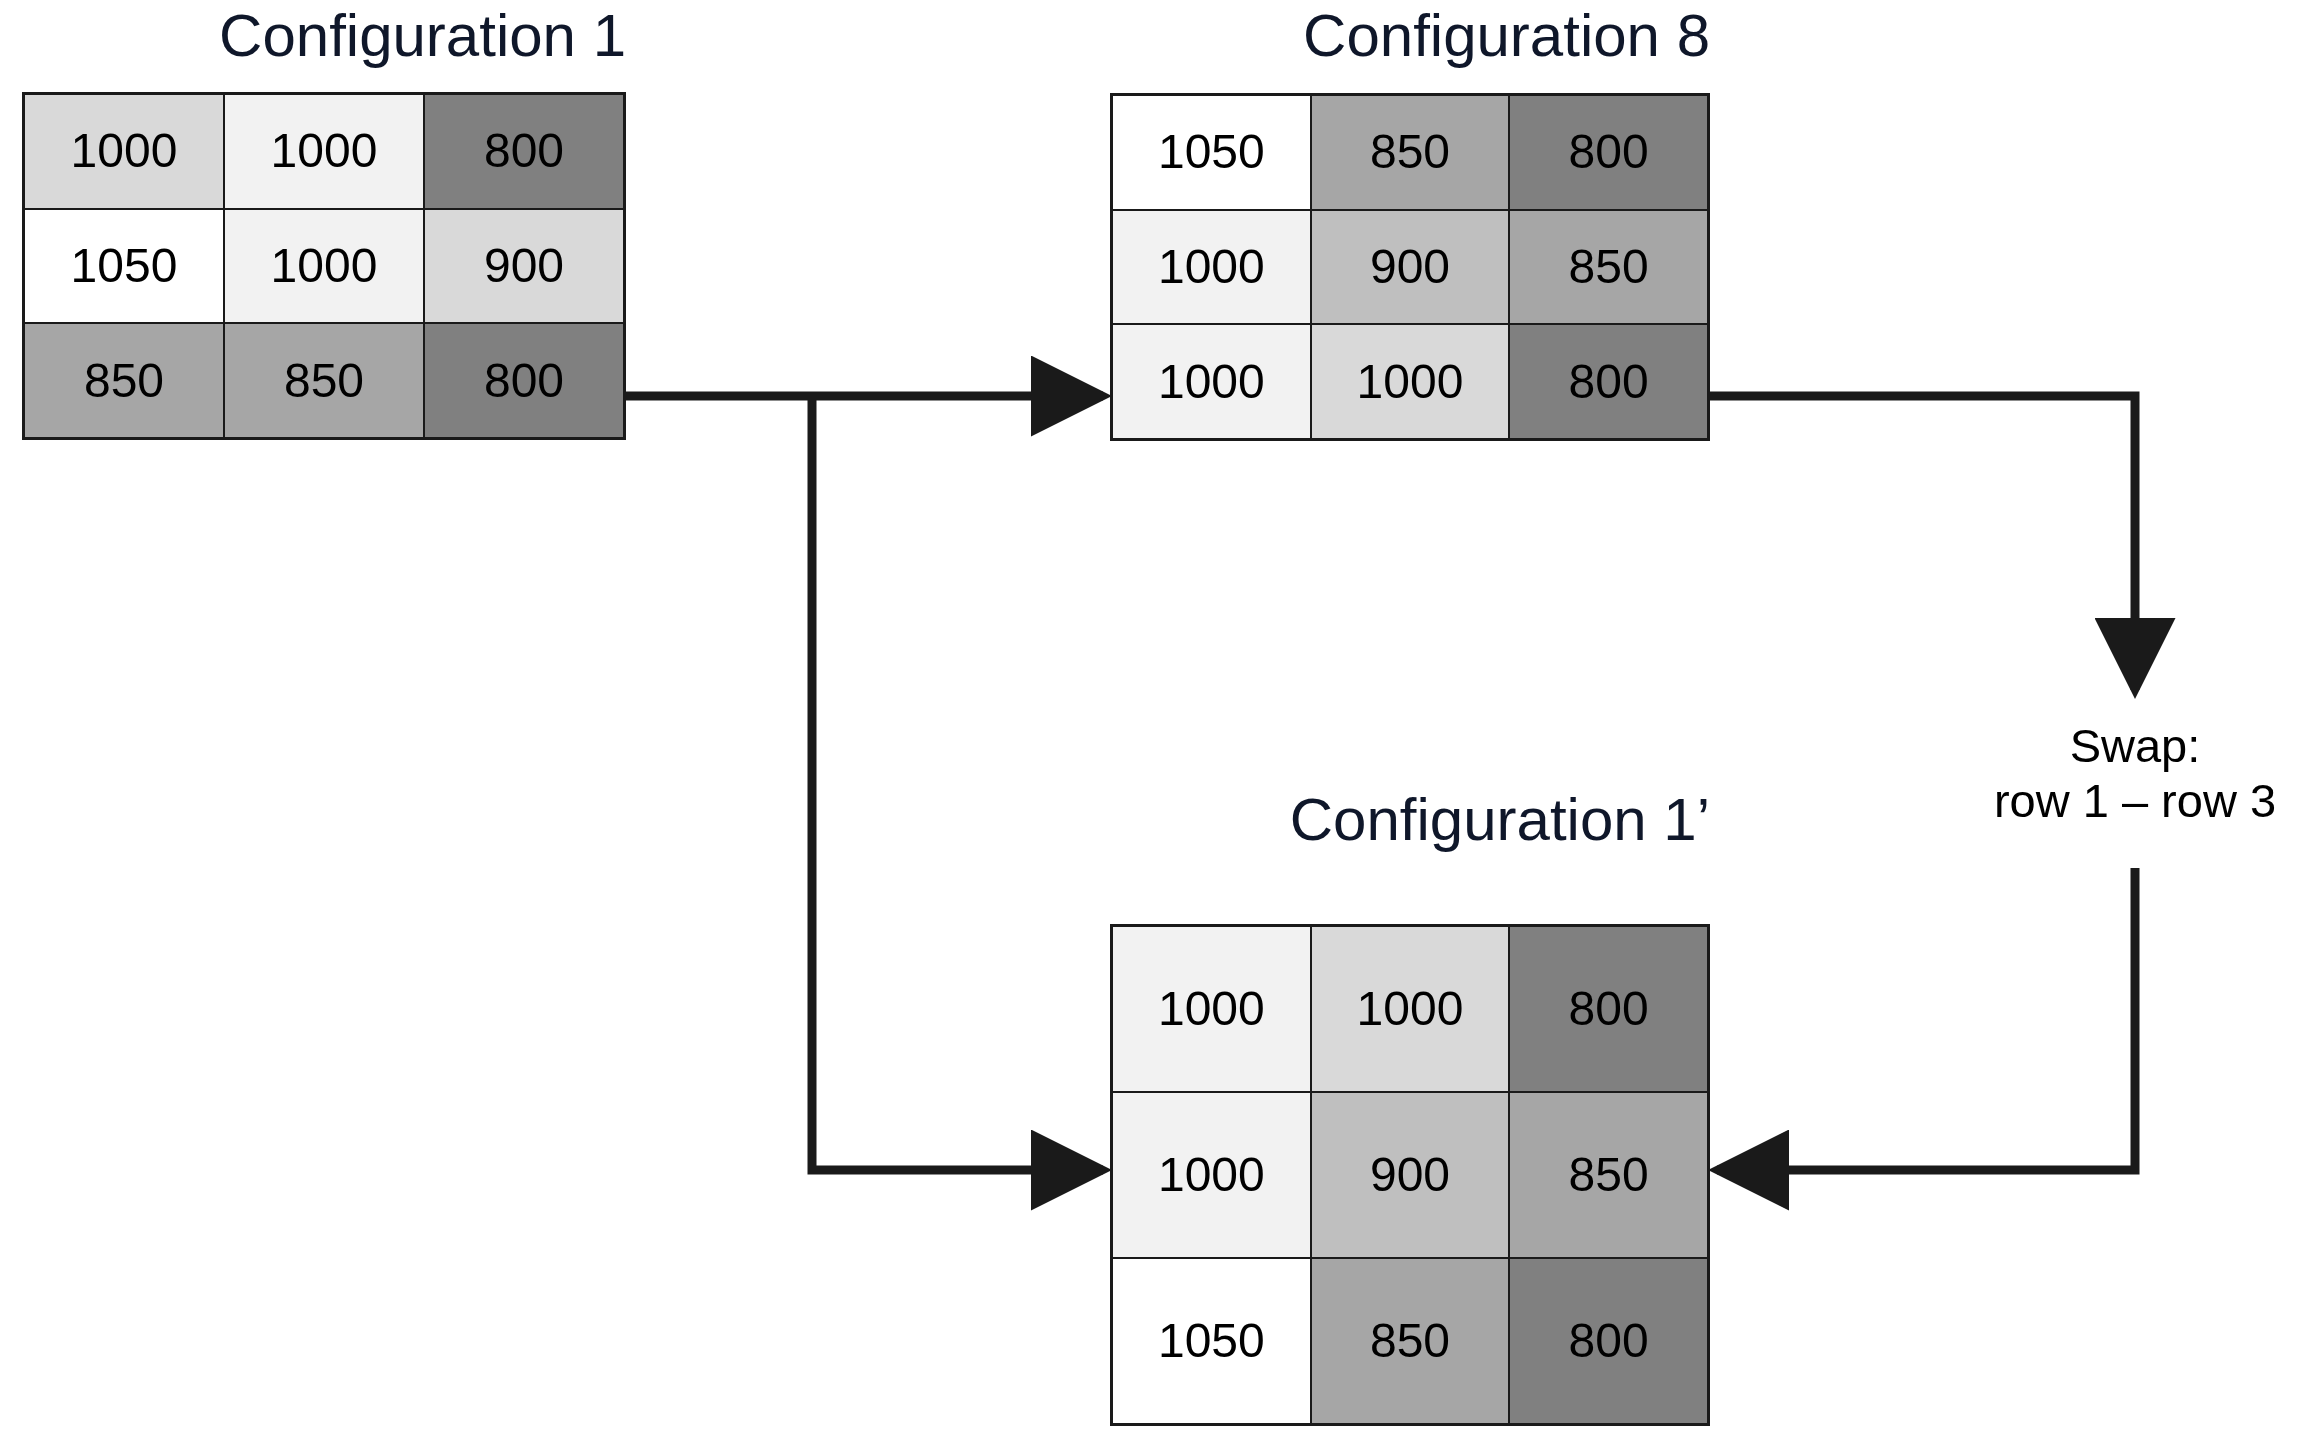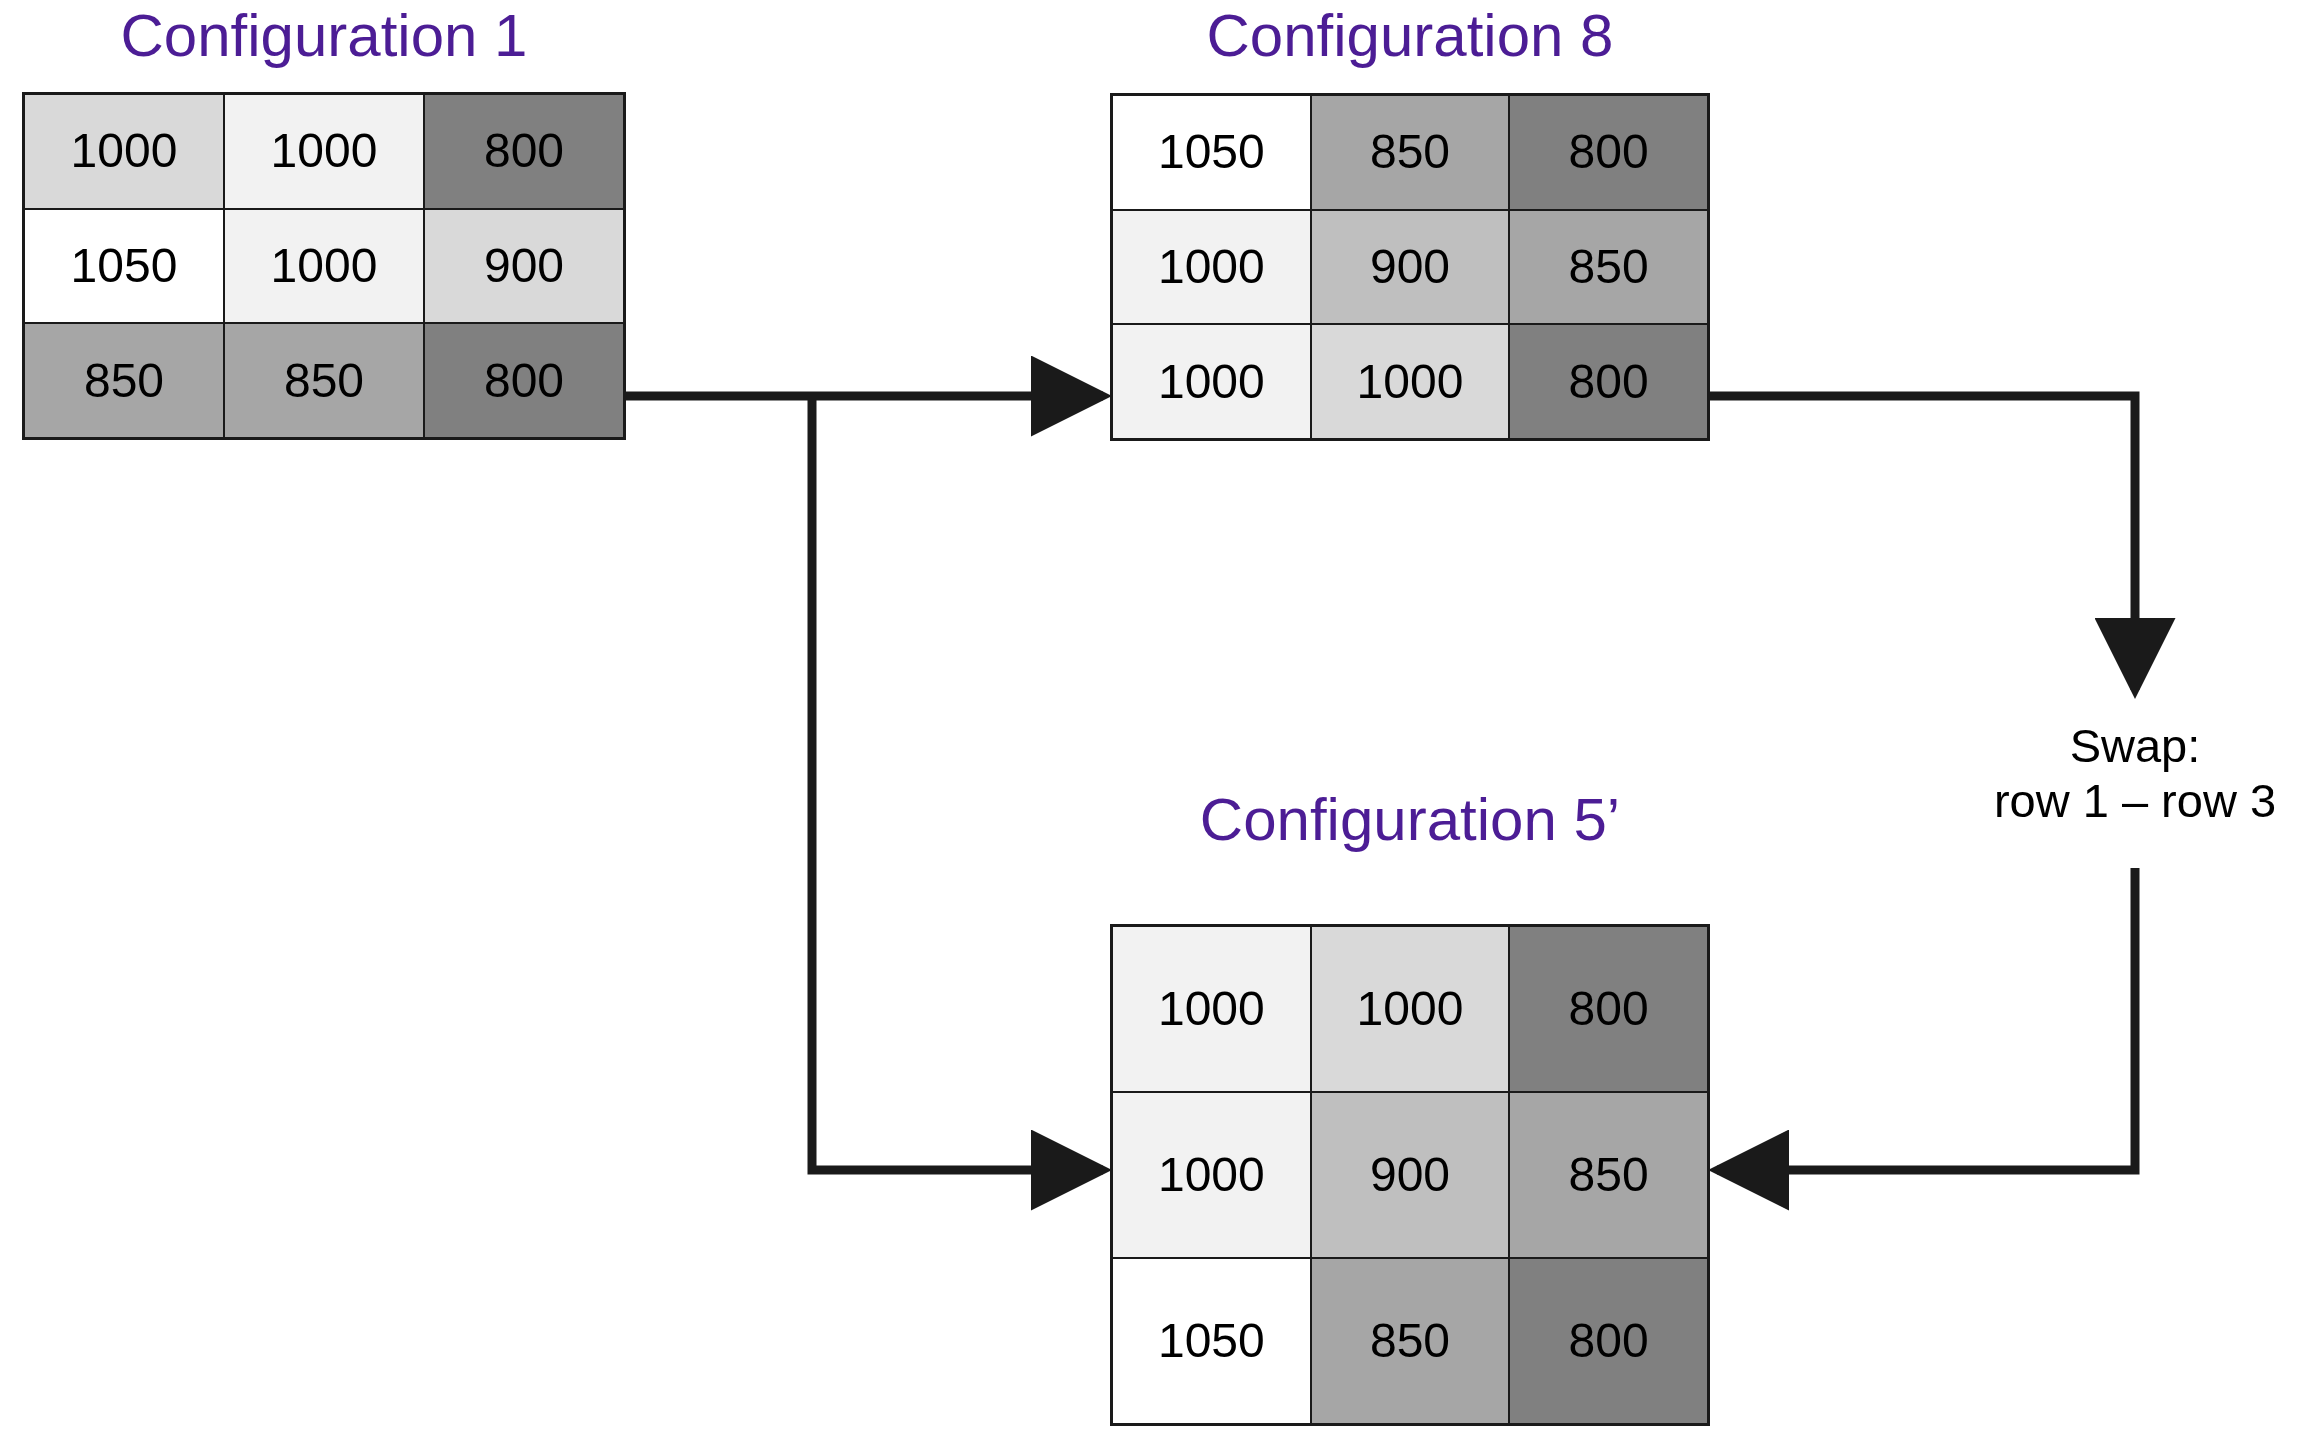--- a/index.html
+++ b/index.html
@@ -13,23 +13,23 @@
     height: 1456px;
     background: #ffffff;
     font-family: "Liberation Sans", sans-serif;
     overflow: hidden;
   }
 
   .title {
     position: absolute;
     font-size: 60px;
     font-weight: 400;
-    color: #4c1d95;
+    color: #0f172a;
     white-space: nowrap;
-    text-align: center;
+    text-align: right;
     line-height: 1;
   }
 
   .grid {
     position: absolute;
     display: grid;
     grid-template-columns: repeat(3, 1fr);
     grid-template-rows: repeat(3, 1fr);
     border: 3px solid #1a1a1a;
     box-sizing: border-box;
@@ -113,21 +113,21 @@
     <div class="cell" style="background: rgb(166, 166, 166);">850</div>
     <div class="cell" style="background: rgb(128, 128, 128);">800</div>
     <div class="cell" style="background: rgb(242, 242, 242);">1000</div>
     <div class="cell" style="background: rgb(191, 191, 191);">900</div>
     <div class="cell" style="background: rgb(166, 166, 166);">850</div>
     <div class="cell" style="background: rgb(242, 242, 242);">1000</div>
     <div class="cell" style="background: rgb(217, 217, 217);">1000</div>
     <div class="cell" style="background: rgb(128, 128, 128);">800</div>
   </div>
 
-  <div class="title" style="left:1110px; top:790px; width:600px;">Configuration 5’</div>
+  <div class="title" style="left:1110px; top:790px; width:600px;">Configuration 1’</div>
 
   <div class="grid" style="left:1110px; top:924px; width:600px; height:502px;">
     <div class="cell" style="background: rgb(242, 242, 242);">1000</div>
     <div class="cell" style="background: rgb(217, 217, 217);">1000</div>
     <div class="cell" style="background: rgb(128, 128, 128);">800</div>
     <div class="cell" style="background: rgb(242, 242, 242);">1000</div>
     <div class="cell" style="background: rgb(191, 191, 191);">900</div>
     <div class="cell" style="background: rgb(166, 166, 166);">850</div>
     <div class="cell" style="background: rgb(255, 255, 255);">1050</div>
     <div class="cell" style="background: rgb(166, 166, 166);">850</div>

